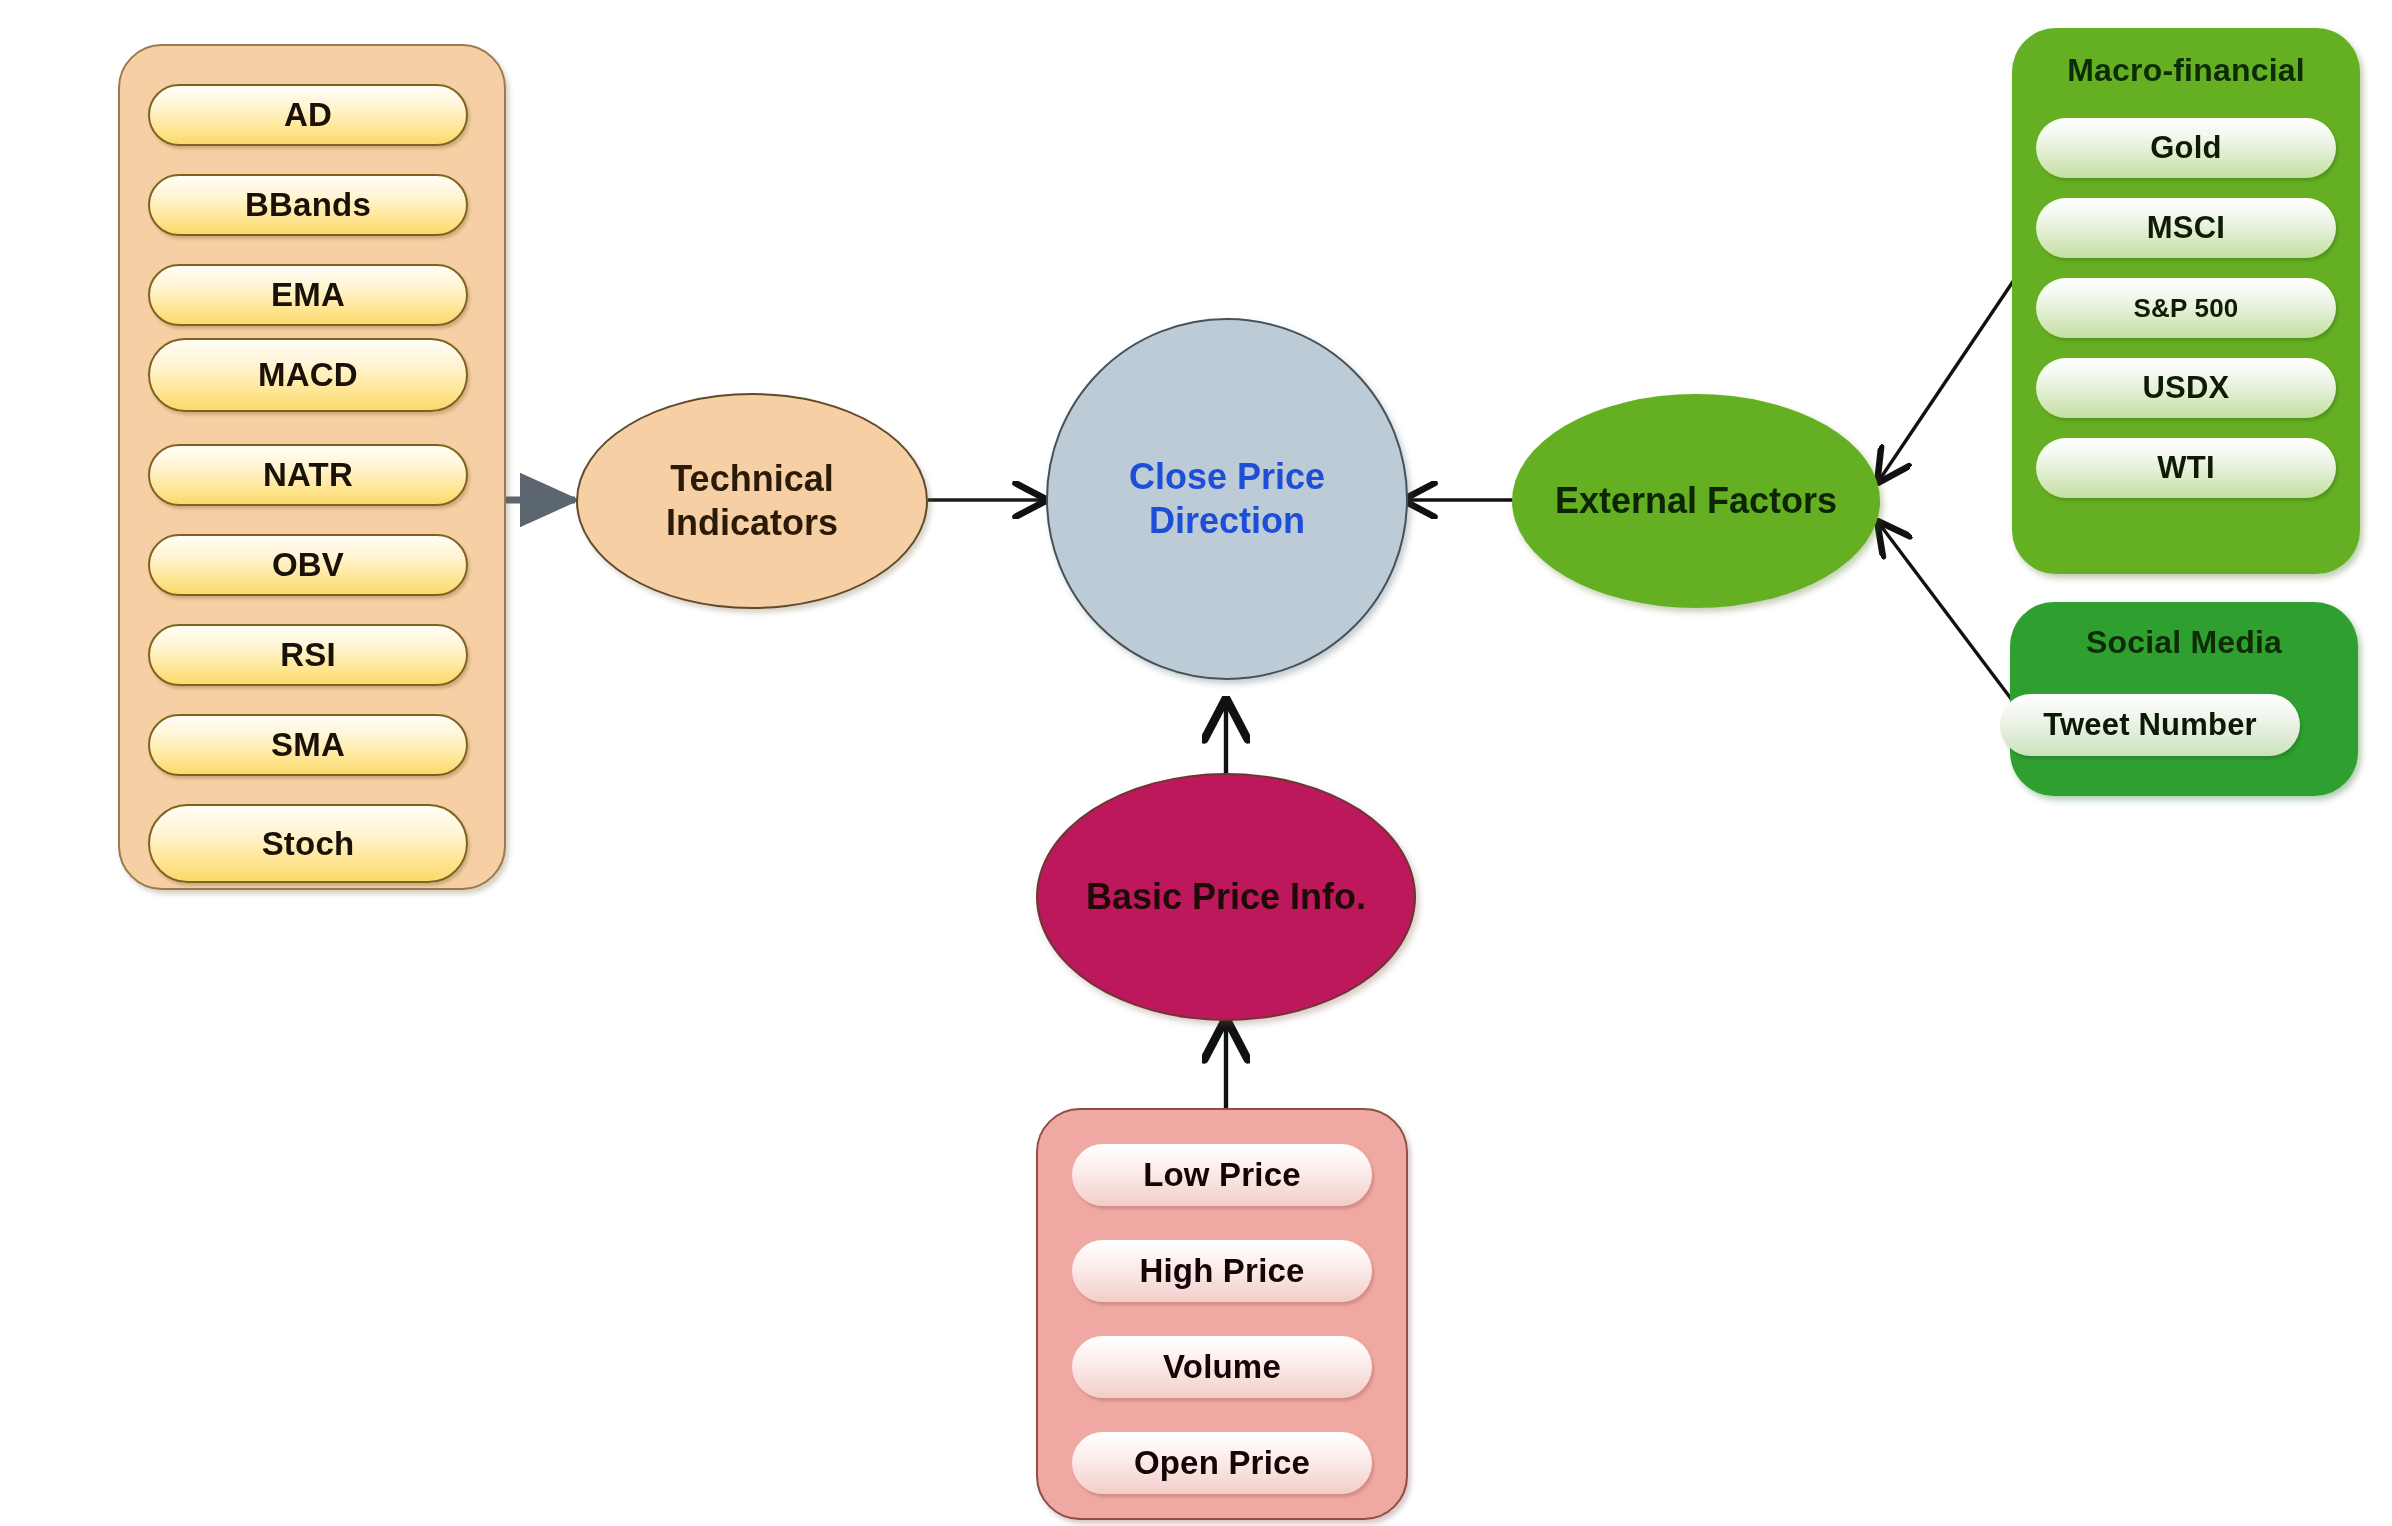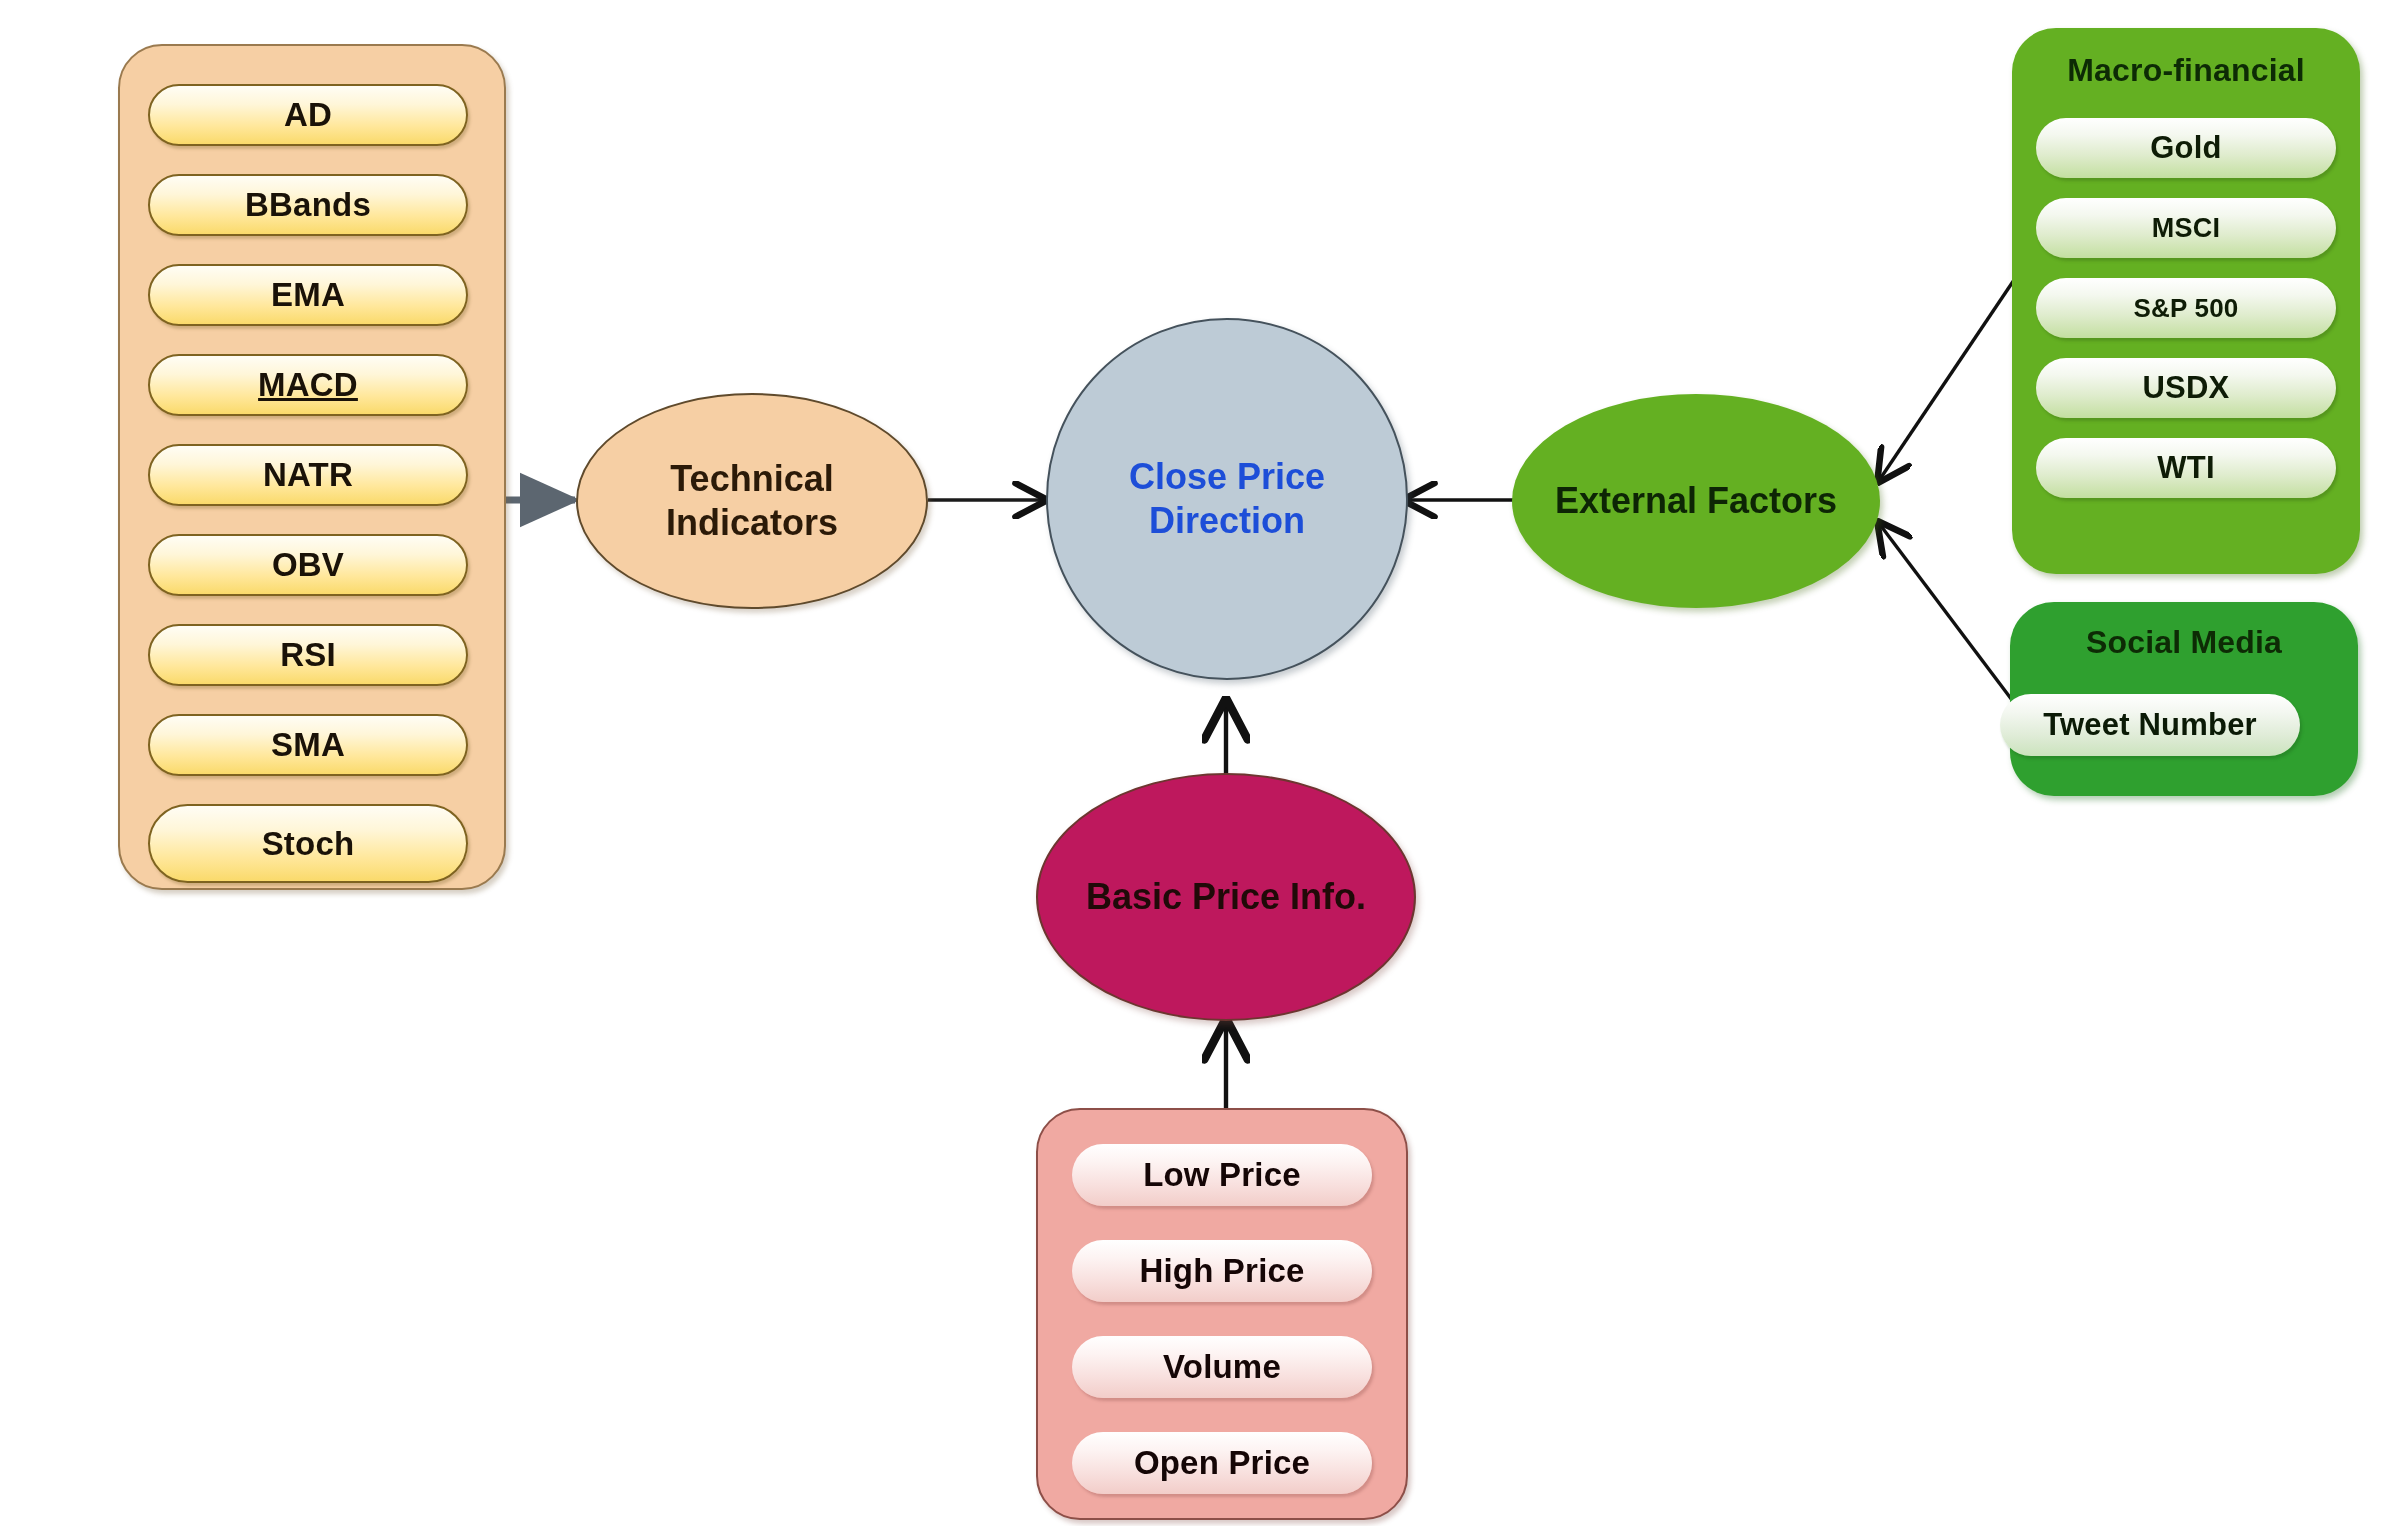--- a/index.html
+++ b/index.html
@@ -163,21 +163,21 @@
 
     <line x1="1226" y1="1110" x2="1226" y2="1020" stroke="#111111" stroke-width="4.4" marker-end="url(#arrOpen)"></line>
   </svg>
 
   <div class="panel panel-orange" style="left:118px; top:44px; width:388px; height:846px;">
   </div>
 
   <div class="pill pill-yellow" style="left:148px; top:84px;  width:320px; height:62px;">AD</div>
   <div class="pill pill-yellow" style="left:148px; top:174px; width:320px; height:62px;">BBands</div>
   <div class="pill pill-yellow" style="left:148px; top:264px; width:320px; height:62px;">EMA</div>
-  <div class="pill pill-yellow" style="left:148px; top:354px; width:320px; height:62px;text-decoration:underline;">MACD</div>
+  <div class="pill pill-yellow" style="left:148px; top:338px; width:320px; height:74px;">MACD</div>
   <div class="pill pill-yellow" style="left:148px; top:444px; width:320px; height:62px;">NATR</div>
   <div class="pill pill-yellow" style="left:148px; top:534px; width:320px; height:62px;">OBV</div>
   <div class="pill pill-yellow" style="left:148px; top:624px; width:320px; height:62px;">RSI</div>
   <div class="pill pill-yellow" style="left:148px; top:714px; width:320px; height:62px;">SMA</div>
   <div class="pill pill-yellow" style="left:148px; top:804px; width:320px; height:79px;">Stoch</div>
 
   <div class="ellipse ell-orange" style="left:576px; top:393px; width:352px; height:216px;">Technical
 Indicators</div>
 
   <div class="ellipse ell-blue" style="left:1046px; top:318px; width:362px; height:362px;">Close Price
@@ -193,21 +193,21 @@
   <div class="pill pill-pink" style="left:1072px; top:1144px; width:300px; height:62px;">Low Price</div>
   <div class="pill pill-pink" style="left:1072px; top:1240px; width:300px; height:62px;">High Price</div>
   <div class="pill pill-pink" style="left:1072px; top:1336px; width:300px; height:62px;">Volume</div>
   <div class="pill pill-pink" style="left:1072px; top:1432px; width:300px; height:62px;">Open Price</div>
 
   <div class="panel panel-green" style="left:2012px; top:28px; width:348px; height:546px;">
     <div class="panel-title" style="top:24px;">Macro-financial</div>
   </div>
 
   <div class="pill pill-green" style="left:2036px; top:118px; width:300px; height:60px; font-size:31px;">Gold</div>
-  <div class="pill pill-green" style="left:2036px; top:198px; width:300px; height:60px; font-size:27px;">MSCI</div>
+  <div class="pill pill-green" style="left:2036px; top:198px; width:300px; height:60px; font-size:31px;">MSCI</div>
   <div class="pill pill-green" style="left:2036px; top:278px; width:300px; height:60px; font-size:26px;">S&amp;P 500</div>
   <div class="pill pill-green" style="left:2036px; top:358px; width:300px; height:60px; font-size:31px;">USDX</div>
   <div class="pill pill-green" style="left:2036px; top:438px; width:300px; height:60px; font-size:31px;">WTI</div>
 
   <div class="panel panel-green-dark" style="left:2010px; top:602px; width:348px; height:194px;">
     <div class="panel-title" style="top:22px;">Social Media</div>
   </div>
 
   <div class="pill pill-greendark" style="left:2000px; top:694px; width:300px; height:62px; font-size:31px;">Tweet Number</div>
 

